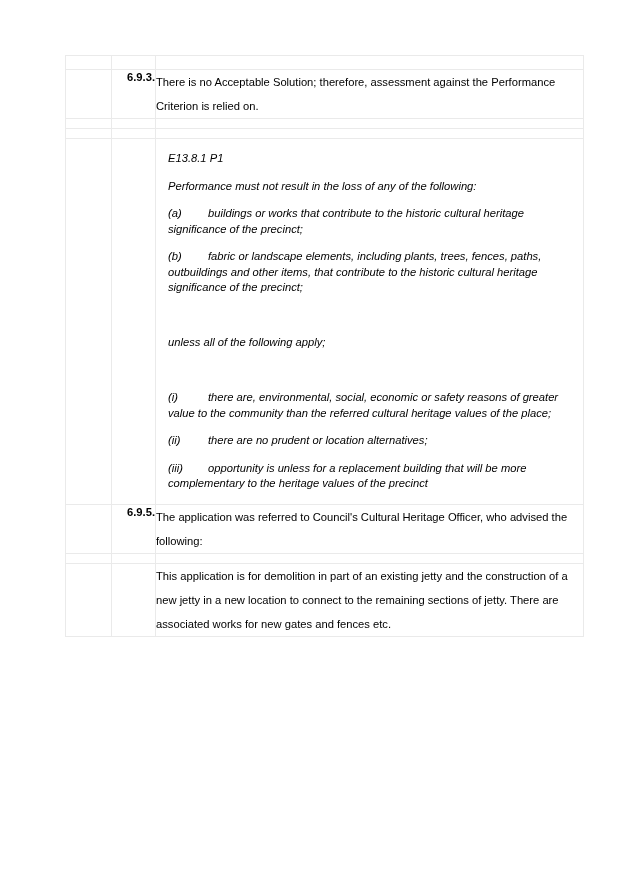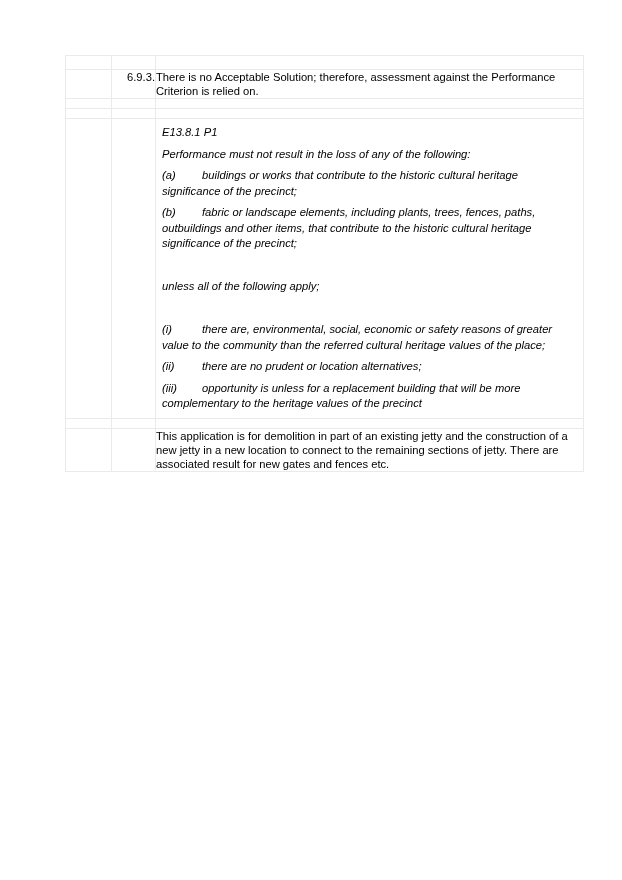--- a/index.html
+++ b/index.html
@@ -45,26 +45,27 @@
   col.c-num    { width: 44px; }
   col.c-body   { width: 428px; }
 
   
   .cell-num {
     padding: 6px 6px 6px 0;
     text-align: right;
     font-size: 11.2px;
     line-height: 15.5px;
     white-space: nowrap;
+    font-weight: bold;
   }
 
   .cell-body {
     padding: 6px 8px 7px 6px;
     font-size: 11.2px;
-    line-height: 14px;
+    line-height: 24px;
   }
 
   .spacer-row .cell-num,
   .spacer-row .cell-body,
   .spacer-row .cell-gutter {
     height: 9px;
     padding: 0;
     font-size: 11.2px;
   }
 
@@ -76,21 +77,21 @@
   }
 
   .italic-block {
     font-style: italic;
     font-size: 11.2px;
     line-height: 15.5px;
     padding: 7px 8px 9px 6px;
   }
 
   .italic-block p {
-    margin: 6px;
+    margin: 12px;
   }
 
   .italic-block p.blank {
     height: 15.5px;
   }
 
   .lbl {
     display: inline-block;
     min-width: 40px;
   }
@@ -180,29 +181,34 @@
             <span class="lbl-narrow">(ii)</span><span>there are no prudent or location alternatives;</span>
           </p>
 
           <p>
             <span class="lbl-narrow">(iii)</span><span>opportunity is unless for a replacement building that will be more complementary to the heritage values of the precinct</span>
           </p>
 
         </td>
       </tr>
 
+      <tr>
+        <td class="cell-gutter"></td>
+        <td class="cell-num">6.9.5.</td>
+        <td class="cell-body">The application was referred to Council's Cultural Heritage Officer, who advised the following:</td>
+      </tr>
 
       <tr class="spacer-row">
         <td class="cell-gutter"></td>
         <td class="cell-num"></td>
         <td class="cell-body"></td>
       </tr>
 
       <tr>
         <td class="cell-gutter"></td>
         <td class="cell-num"></td>
-        <td class="cell-body body-pad-tall">This application is for demolition in part of an existing jetty and the construction of a new jetty in a new location to connect to the remaining sections of jetty. There are associated result for new gates and fences etc.</td>
+        <td class="cell-body body-pad-tall">This application is for demolition in part of an existing jetty and the construction of a new jetty in a new location to connect to the remaining sections of jetty. There are associated works for new gates and fences etc.</td>
       </tr>
 
     </tbody>
   </table>
 
 </div>
 
 </body></html>

